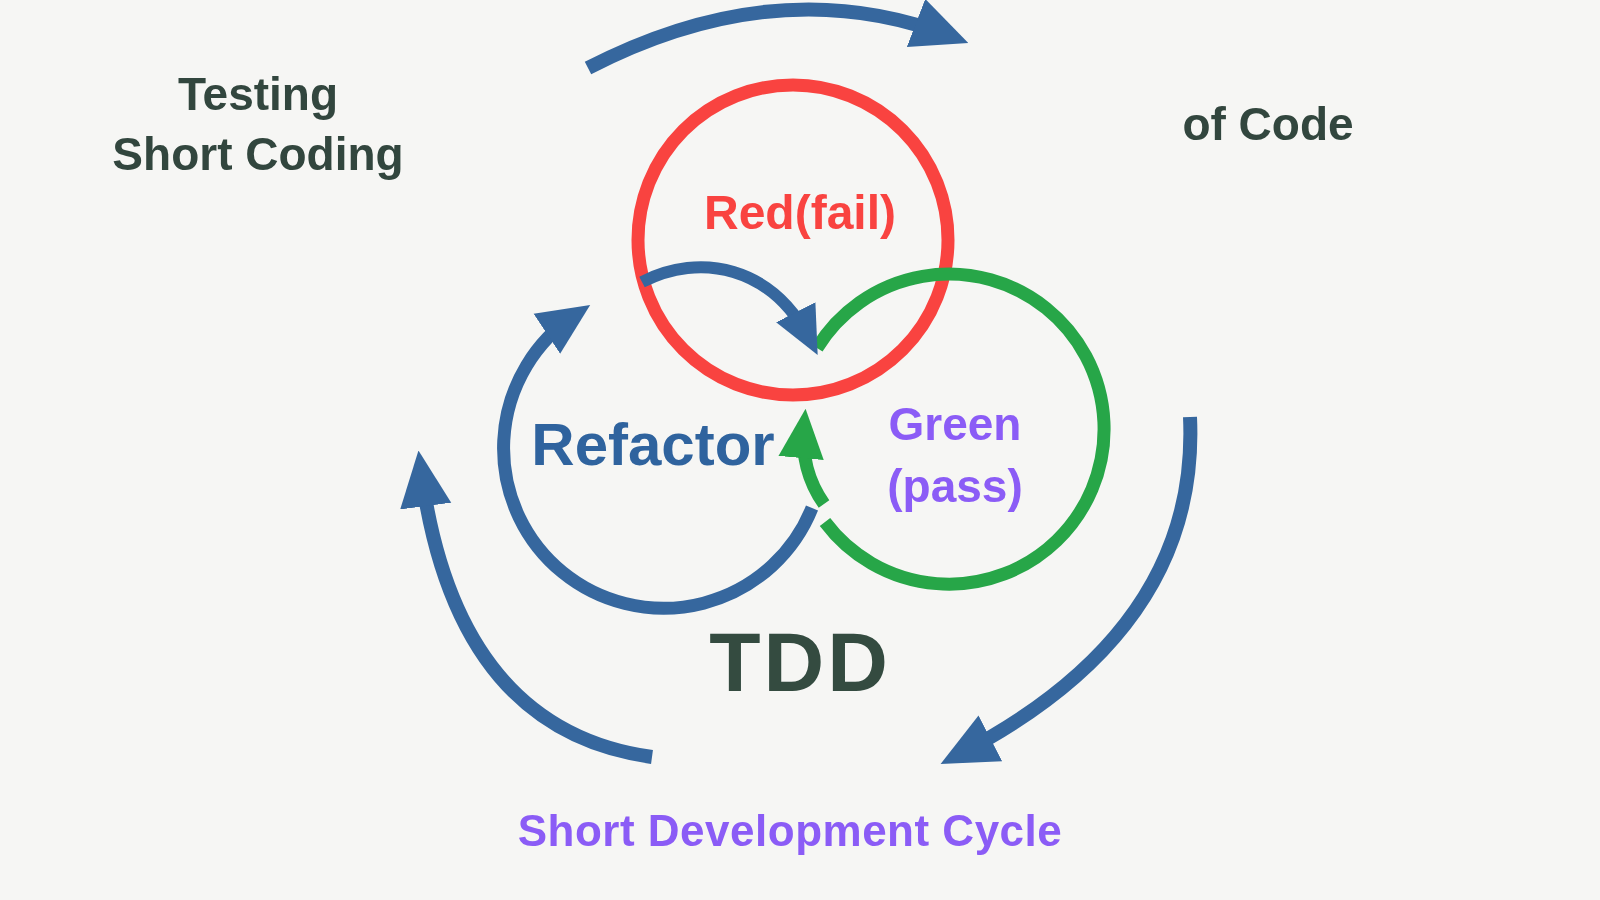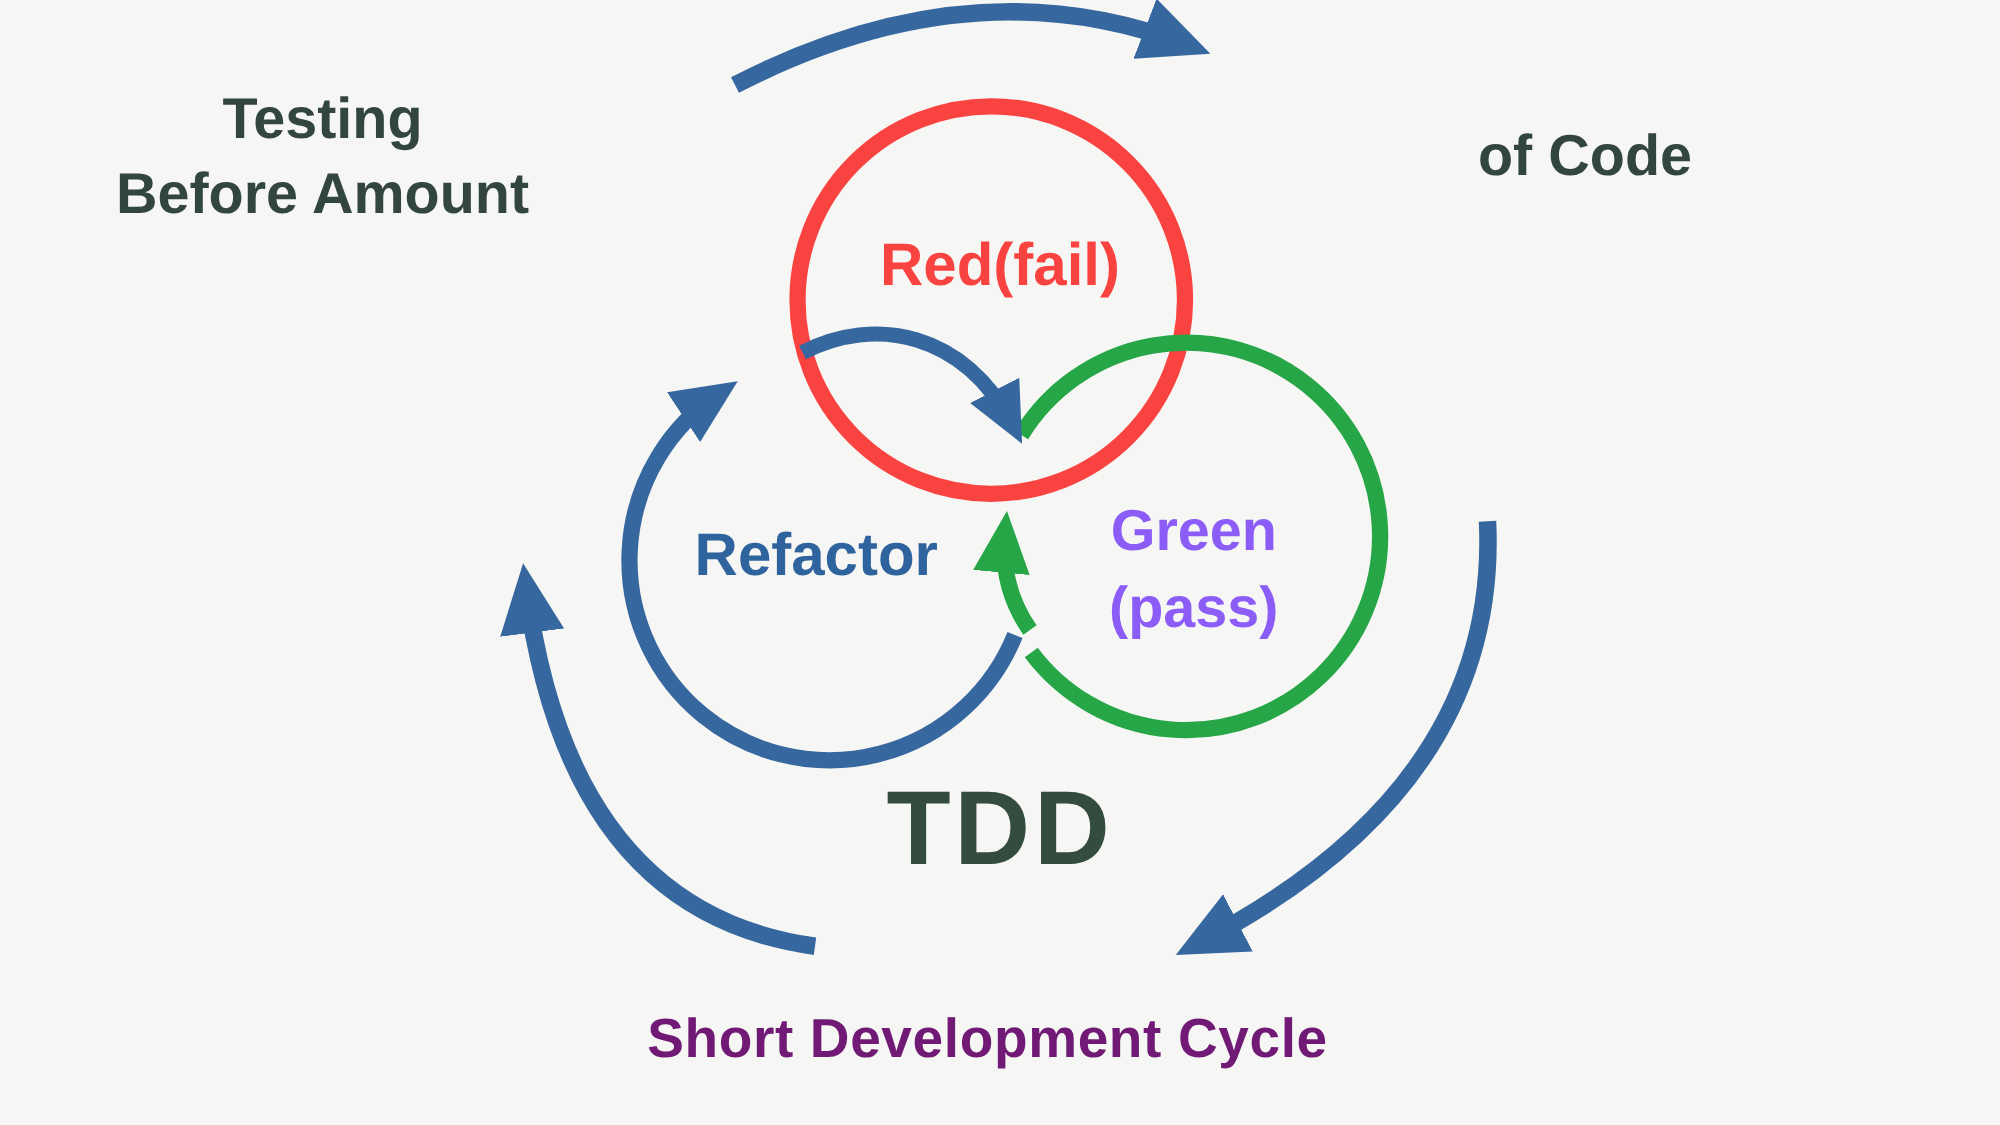--- a/index.html
+++ b/index.html
@@ -9,24 +9,24 @@
     font-family:"Liberation Sans","DejaVu Sans",sans-serif;
   }
   .stage{position:relative;width:1600px;height:900px;background:#f6f6f4;}
   .stage svg{position:absolute;left:0;top:0;}
   .lbl{
     position:absolute;transform:translate(-50%,-50%);
     text-align:center;font-weight:700;white-space:nowrap;line-height:1.3;
   }
   .corner{font-size:46px;color:#32463e;}
   .lbl-red{font-size:48px;color:#f94340;}
-  .lbl-blue{font-size:48px;color:#2f639e;}
+  .lbl-blue{font-size:60px;color:#2f639e;}
   .lbl-green{font-size:46px;color:#8b5cf6;line-height:1.35;}
   .lbl-tdd{font-size:84px;color:#344b40;letter-spacing:3px;}
-  .lbl-bottom{font-size:44px;color:#701a75;letter-spacing:0.5px;}
+  .lbl-bottom{font-size:44px;color:#8b5cf6;letter-spacing:0.5px;}
 </style>
 </head>
 <body>
 
 <div class="stage">
 
   <svg width="1600" height="900" viewBox="0 0 1600 900">
     <defs>
       <marker id="mblue" viewBox="0 0 10 10" refX="6.5" refY="5" markerWidth="4" markerHeight="4" orient="auto">
         <path d="M0 0.4 L10 5 L0 9.6 z" fill="#36679e"></path>
@@ -46,21 +46,21 @@
 
     <path d="M 642 282 C 700 252 772 266 810 340" fill="none" stroke="#36679e" stroke-width="12" marker-end="url(#mblue)"></path>
 
     <path d="M 588 68 Q 778 -30 950 36" fill="none" stroke="#36679e" stroke-width="14" marker-end="url(#mblue)"></path>
     <path d="M 1190 417 Q 1200 630 958 755" fill="none" stroke="#36679e" stroke-width="14" marker-end="url(#mblue)"></path>
     <path d="M 652 757 Q 455 730 421 470" fill="none" stroke="#36679e" stroke-width="14" marker-end="url(#mblue)"></path>
   </svg>
 
   <div class="lbl corner" style="left:258px;top:125px;">
     <div>Testing</div>
-    <div>Before Amount</div>
+    <div>Short Coding</div>
   </div>
 
   <div class="lbl corner" style="left:1268px;top:125px;">
     <div>of Code</div>
   </div>
 
   <div class="lbl lbl-red" style="left:800px;top:213px;">Red(fail)</div>
 
   <div class="lbl lbl-blue" style="left:653px;top:445px;">Refactor</div>
 

